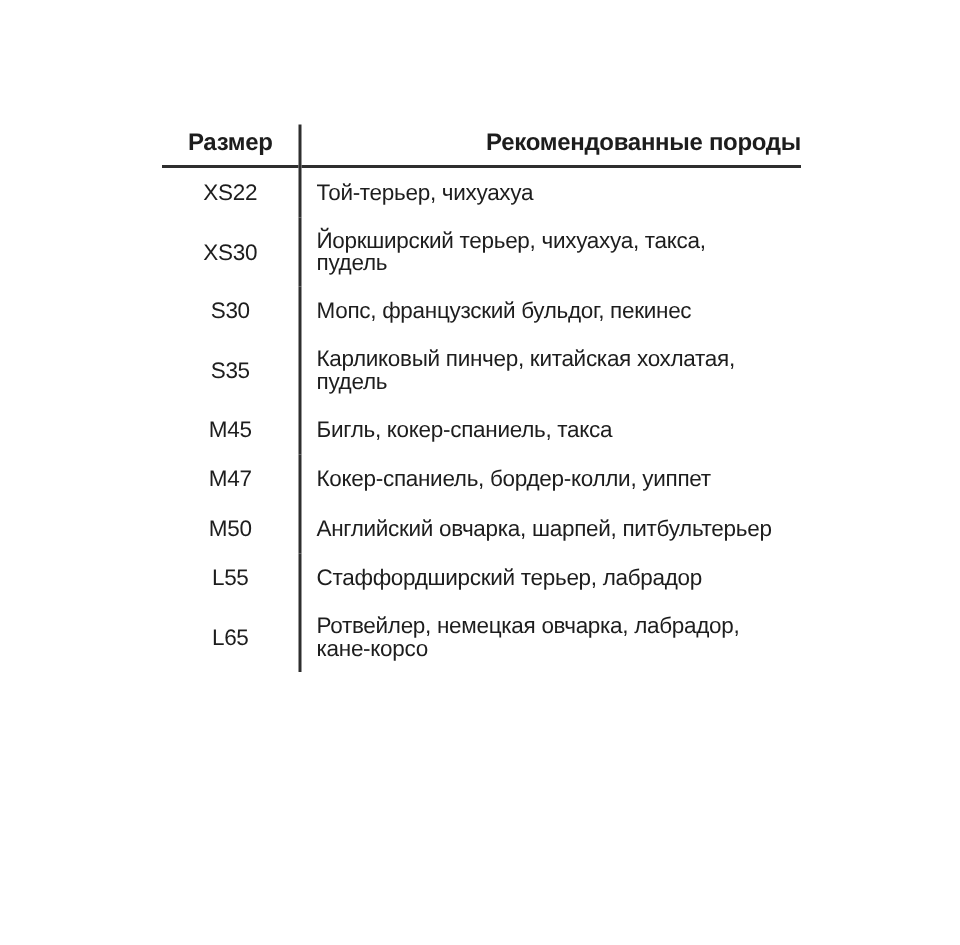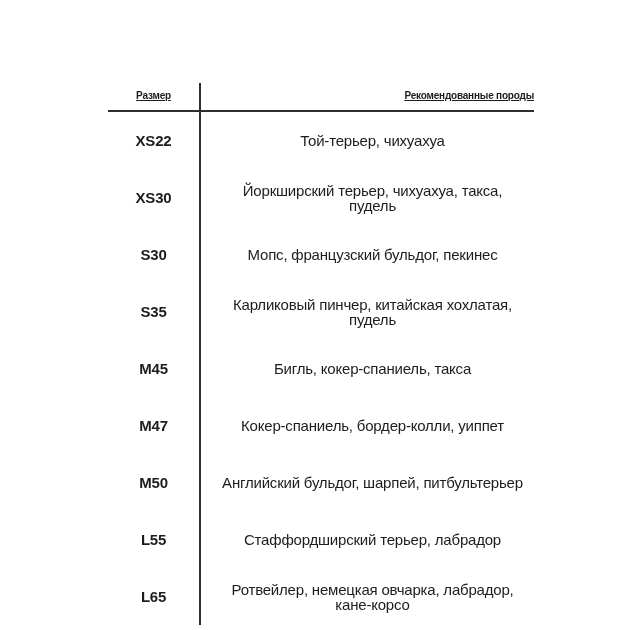--- a/index.html
+++ b/index.html
@@ -34,45 +34,43 @@
     table-layout: fixed;
   }
   .col-size {
     width: 92px;
     border-right: 2px solid var(--rule-color);
   }
   thead tr {
     border-bottom: 2px solid var(--rule-color);
   }
   th {
-    font-size: 10px;
+    font-size: 16px;
     font-weight: 700;
     height: 28px;
     vertical-align: middle;
     letter-spacing: -0.2px;
-    text-decoration: underline;
   }
   th.col-size { text-align: center; padding: 0 0 2px 0; }
   th.col-breeds { text-align: right; padding: 0 0 2px 10px; }
   td {
     font-size: 15px;
     vertical-align: middle;
   }
   td.cell-size {
-    font-weight: 700;
+    font-weight: 400;
     text-align: center;
-    padding: 20px 0;
+    padding: 8px 0;
     letter-spacing: -0.2px;
   }
   td.cell-breeds {
     padding: 8px 0 8px 10px;
     line-height: 15px;
     white-space: pre-line;
     letter-spacing: -0.2px;
-    text-align: center;
   }
 </style>
 </head>
 <body>
 
 <div class="page">
   <table class="size-table">
     <thead>
       <tr>
         <th class="col-size">Размер</th>
@@ -110,21 +108,21 @@
     <td class="cell-breeds">Бигль, кокер-спаниель, такса</td>
   </tr>
 
   <tr>
     <td class="col-size cell-size">M47</td>
     <td class="cell-breeds">Кокер-спаниель, бордер-колли, уиппет</td>
   </tr>
 
   <tr>
     <td class="col-size cell-size">M50</td>
-    <td class="cell-breeds">Английский бульдог, шарпей, питбультерьер</td>
+    <td class="cell-breeds">Английский овчарка, шарпей, питбультерьер</td>
   </tr>
 
   <tr>
     <td class="col-size cell-size">L55</td>
     <td class="cell-breeds">Стаффордширский терьер, лабрадор</td>
   </tr>
 
   <tr>
     <td class="col-size cell-size">L65</td>
     <td class="cell-breeds">Ротвейлер, немецкая овчарка, лабрадор,

